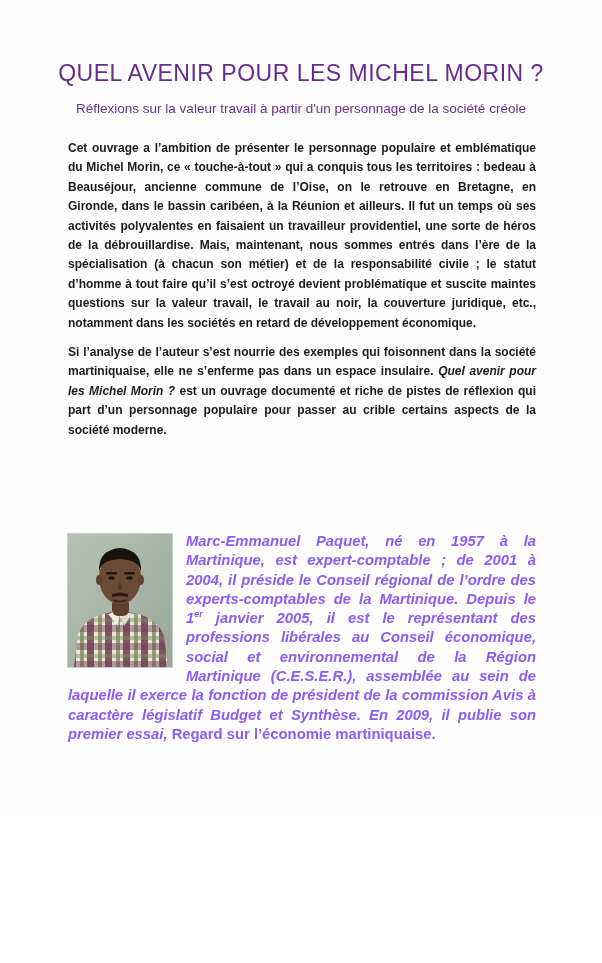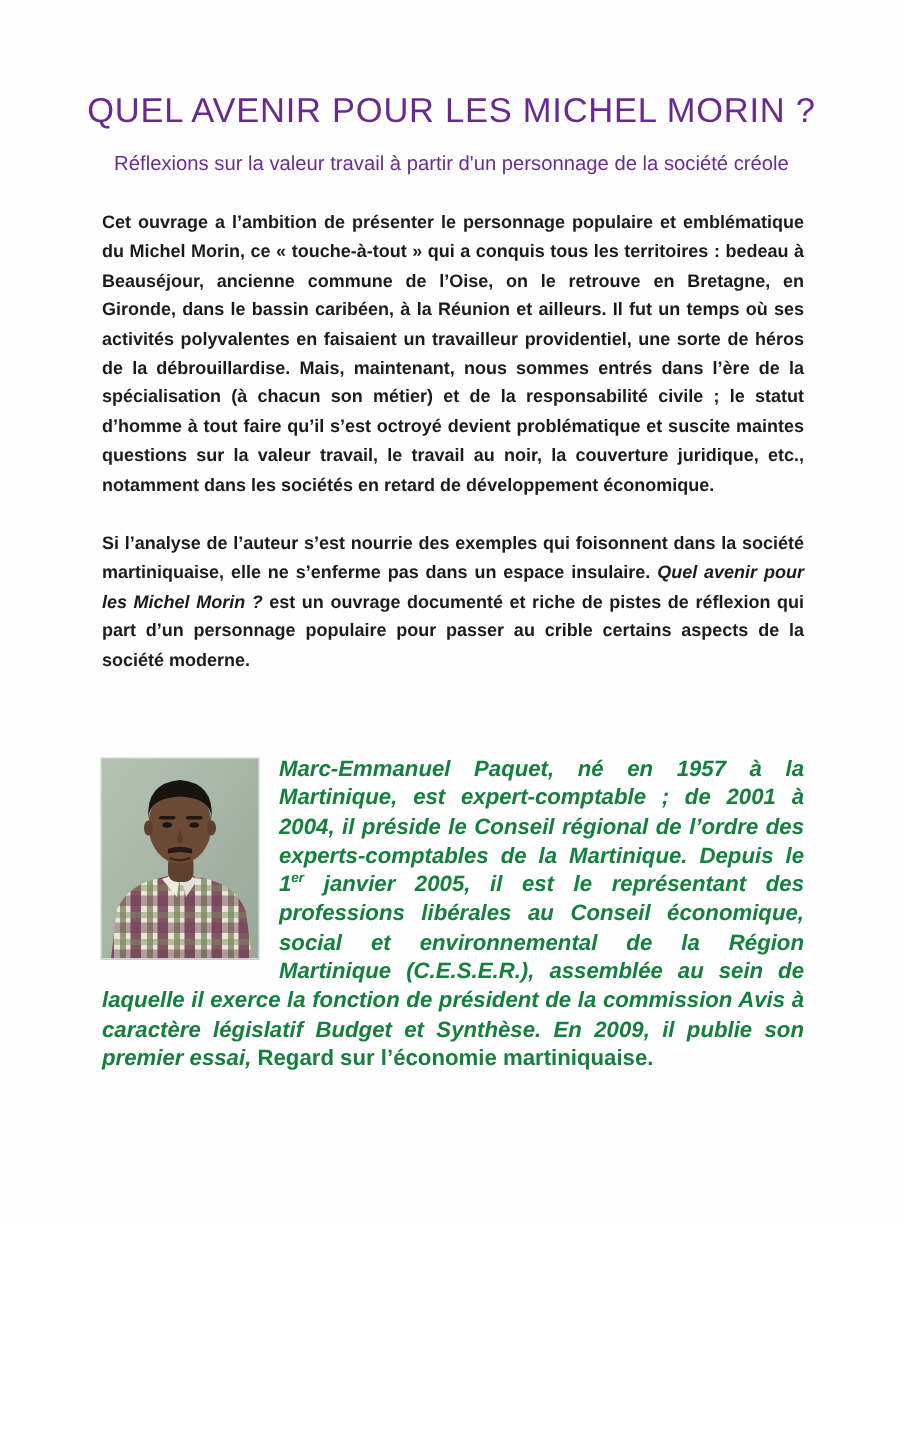--- a/index.html
+++ b/index.html
@@ -44,34 +44,34 @@
     position: absolute;
     top: 139px;
     left: 68px;
     width: 468px;
     font-size: 12px;
     line-height: 19.4px;
     font-weight: 700;
     text-align: justify;
     color: #1b1b1b;
   }
-  .synopsis p + p { margin-top: 20px; }
+  .synopsis p + p { margin-top: 10px; }
   .italic { font-style: italic; }
 
   .author-block {
     position: absolute;
-    top: 504px;
+    top: 532px;
     left: 68px;
     width: 468px;
     font-size: 14.8px;
     line-height: 19.3px;
     font-style: italic;
     font-weight: 600;
     text-align: justify;
-    color: #15803d;
+    color: #8b5cf6;
   }
   .author-photo-wrap {
     float: left;
     width: 104px;
     height: 133px;
     margin: 2px 14px 4px 0;
     outline: 1px solid #c8cfc8;
   }
   .author-photo-wrap svg { display: block; width: 104px; height: 133px; }
   .author-name { font-weight: 700; }

